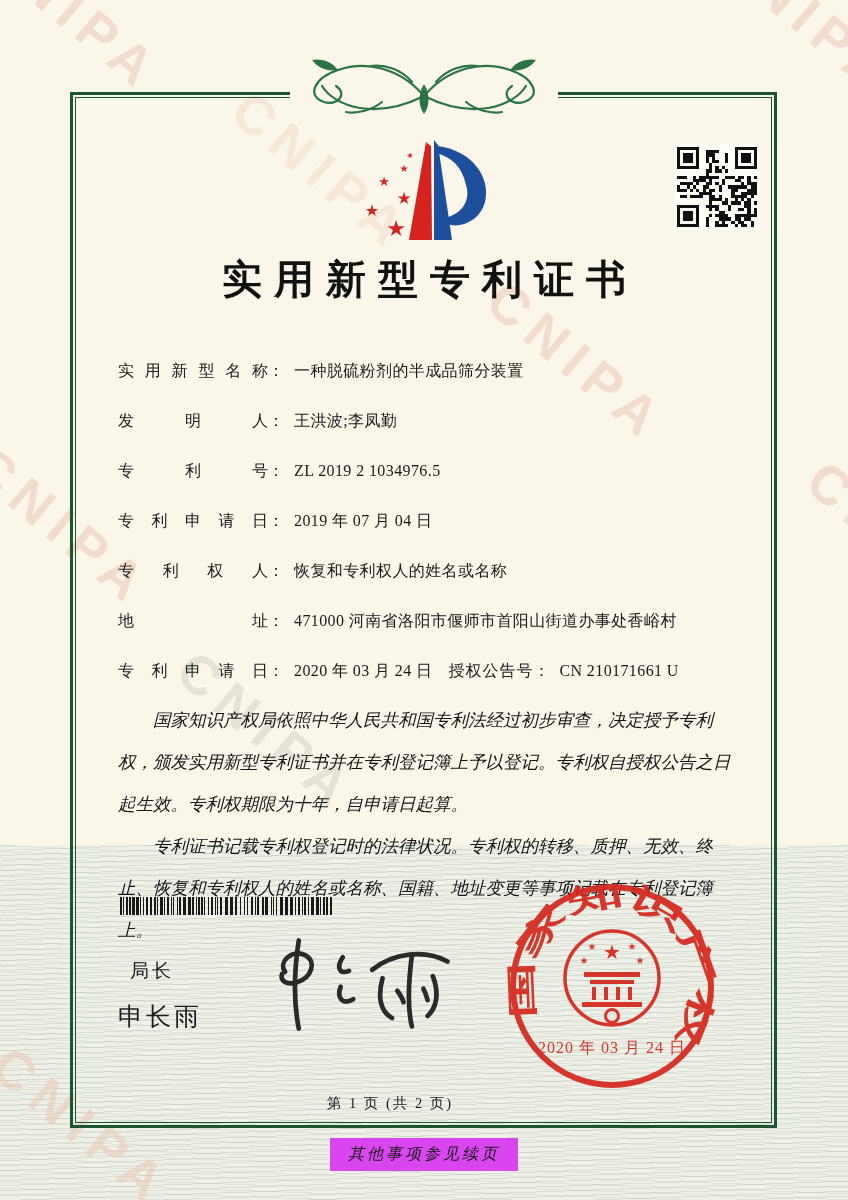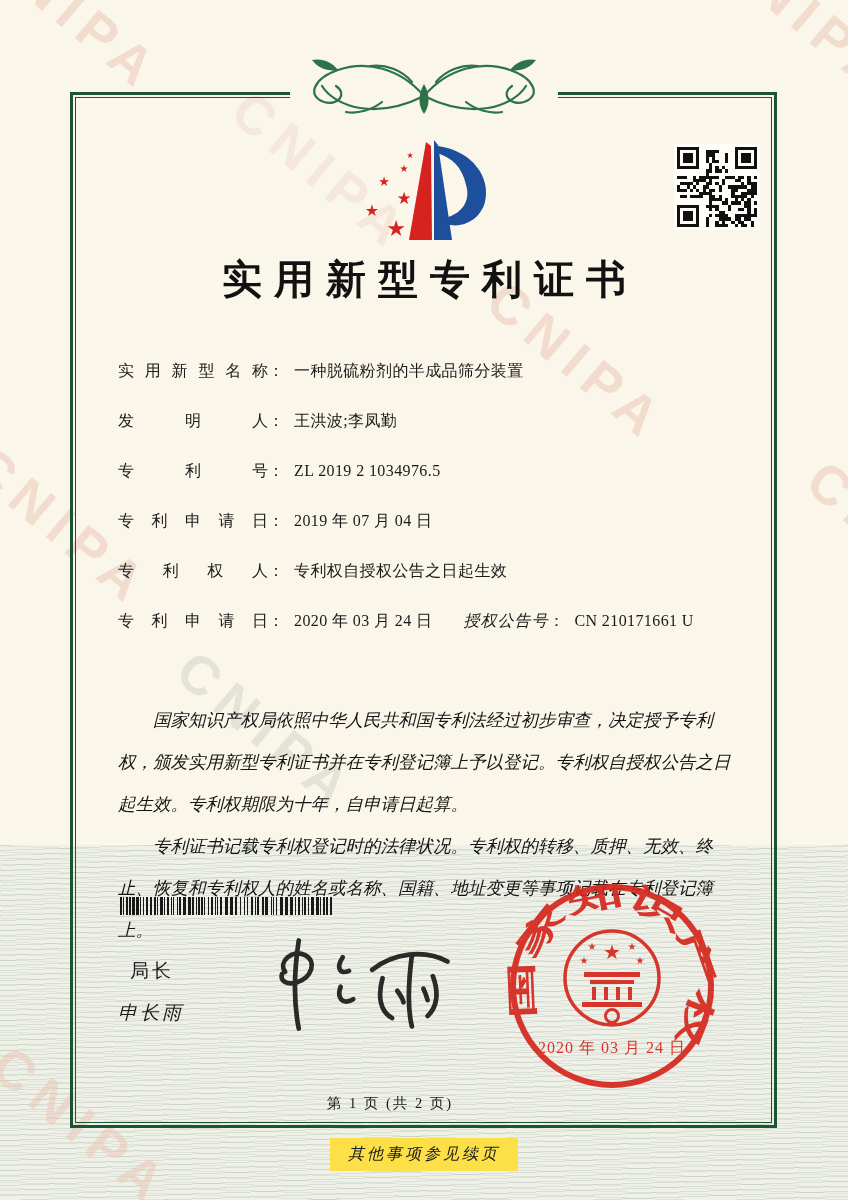--- a/index.html
+++ b/index.html
@@ -35,40 +35,40 @@
   .qr svg{width:100%;height:100%;display:block;}
 
   .title{position:absolute;left:0;right:0;top:252px;margin:0;text-align:center;z-index:4;
          font-size:40px;font-weight:bold;letter-spacing:12px;text-indent:12px;color:#111;}
 
   .fields{position:absolute;left:118px;top:346px;width:624px;z-index:4;font-size:16px;}
   .frow{height:50px;line-height:50px;white-space:nowrap;}
   .flabel{display:inline-block;width:150px;text-align:justify;text-align-last:justify;vertical-align:top;}
   .fcolon{display:inline-block;margin-right:10px;}
   .fvalue{letter-spacing:0.4px;}
-  .second-pair{margin-left:31px;font-style:italic;}
+  .second-pair{margin-left:16px;}
   .flabel2{letter-spacing:1px;}
 
   .body-text{position:absolute;left:118px;top:699px;width:624px;z-index:4;
              font-size:17.5px;line-height:42px;font-style:italic;color:#141414;}
   .body-text p{margin:0;text-indent:2em;}
 
   .barcode{position:absolute;left:120px;top:897px;width:216px;height:18px;z-index:4;}
   .barcode svg{width:100%;height:100%;display:block;}
 
   .sign-title{position:absolute;left:130px;top:958px;font-size:19px;letter-spacing:3px;z-index:4;}
-  .sign-name{position:absolute;left:118px;top:1000px;font-size:19px;letter-spacing:3px;z-index:4;font-style:italic;}
+  .sign-name{position:absolute;left:118px;top:1000px;font-size:25px;letter-spacing:3px;z-index:4;}
   .signature{position:absolute;left:238px;top:932px;width:220px;height:105px;z-index:4;}
 
   .seal{position:absolute;left:506px;top:880px;width:212px;height:212px;z-index:5;opacity:0.93;}
 
   .page-info{position:absolute;left:70px;width:640px;top:1094px;text-align:center;
              font-size:14.5px;letter-spacing:2px;z-index:4;}
   .note{position:absolute;left:50%;transform:translateX(-50%);top:1138px;z-index:4;
-        background:#fde047;padding:6px 18px;font-size:16px;letter-spacing:3px;font-style:italic;}
+        background:#d946ef;padding:6px 18px;font-size:16px;letter-spacing:3px;font-style:italic;}
 </style>
 </head>
 <body>
 
 <div class="page">
 
   <div class="waves"></div>
 
   <div class="wm" style="left:-35px;top:-20px;">CNIPA</div>
   <div class="wm" style="left:700px;top:-15px;">CNIPA</div>
@@ -334,21 +334,24 @@
     <div class="frow">
       <span class="flabel">发明人</span><span class="fcolon">：</span><span class="fvalue">王洪波;李凤勤</span>
     </div>
     <div class="frow">
       <span class="flabel">专利号</span><span class="fcolon">：</span><span class="fvalue">ZL 2019 2 1034976.5</span>
     </div>
     <div class="frow">
       <span class="flabel">专利申请日</span><span class="fcolon">：</span><span class="fvalue">2019 年 07 月 04 日</span>
     </div>
     <div class="frow">
-      <span class="flabel">专利权人</span><span class="fcolon">：</span><span class="fvalue">专利权自授权公告之日起生效</span>
+      <span class="flabel">专利权人</span><span class="fcolon">：</span><span class="fvalue">恢复和专利权人的姓名或名称</span>
+    </div>
+    <div class="frow">
+      <span class="flabel">地址</span><span class="fcolon">：</span><span class="fvalue">471000 河南省洛阳市偃师市首阳山街道办事处香峪村</span>
     </div>
     <div class="frow">
       <span class="flabel">专利申请日</span><span class="fcolon">：</span><span class="fvalue">2020 年 03 月 24 日</span><span class="second-pair flabel2">授权公告号</span><span class="fcolon">：</span><span class="fvalue">CN 210171661 U</span>
     </div>
   </div>
 
   <div class="body-text">
     <p>国家知识产权局依照中华人民共和国专利法经过初步审查，决定授予专利权，颁发实用新型专利证书并在专利登记簿上予以登记。专利权自授权公告之日起生效。专利权期限为十年，自申请日起算。</p>
     <p>专利证书记载专利权登记时的法律状况。专利权的转移、质押、无效、终止、恢复和专利权人的姓名或名称、国籍、地址变更等事项记载在专利登记簿上。</p>
   </div>

